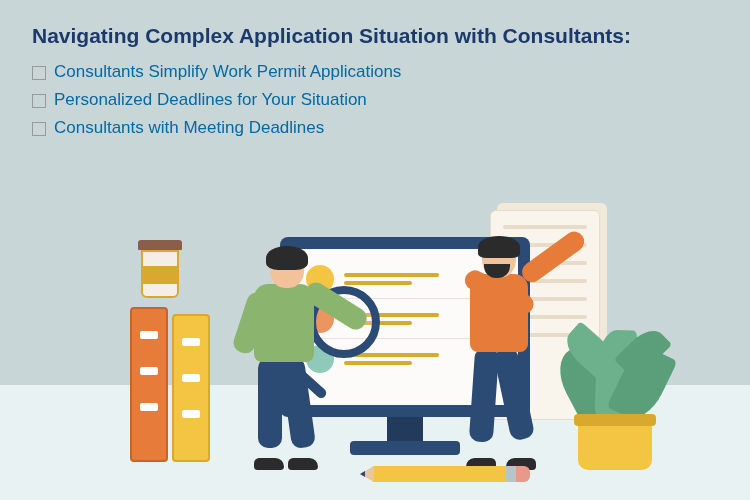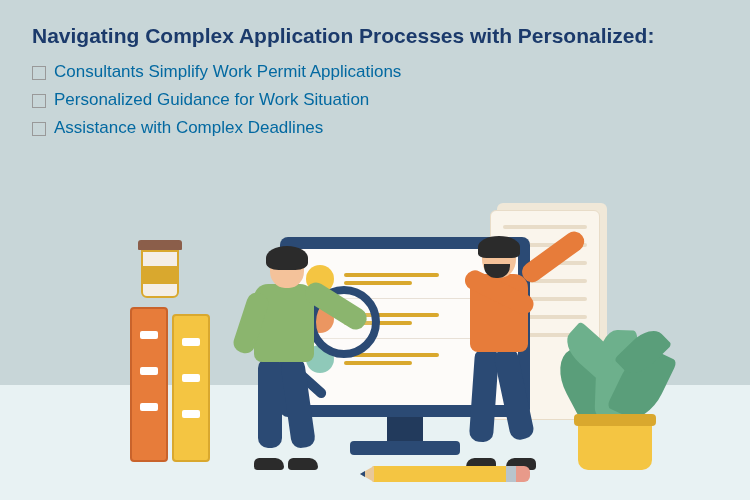--- a/index.html
+++ b/index.html
@@ -86,25 +86,25 @@
 .p2 .legL{position:absolute;top:108px;left:24px;width:24px;height:94px;background:#2b4a74;border-radius:10px;transform:rotate(4deg)}
 .p2 .legR{position:absolute;top:108px;left:54px;width:24px;height:92px;background:#2b4a74;border-radius:10px;transform:rotate(-12deg)}
 .p2 .shoe{position:absolute;bottom:0;width:30px;height:12px;background:#2b2b2b;border-radius:10px 6px 4px 4px}
 .p2 .s1{left:18px}.p2 .s2{left:58px}
 </style>
 </head>
 <body>
 
 <div class="floor"></div>
 
-<h1 class="title">Navigating Complex Application Processes with Personalized:</h1>
+<h1 class="title">Navigating Complex Application Situation with Consultants:</h1>
 <ul class="bullets">
   <li>Consultants Simplify Work Permit Applications</li>
-  <li>Personalized Guidance for Work Situation</li>
-  <li>Assistance with Complex Deadlines</li>
+  <li>Personalized Deadlines for Your Situation</li>
+  <li>Consultants with Meeting Deadlines</li>
 </ul>
 
 <div class="scene">
 
   <div class="scroll">
     <div class="sline"></div>
       <div class="sline"></div>
       <div class="sline"></div>
       <div class="sline"></div>
       <div class="sline"></div>

